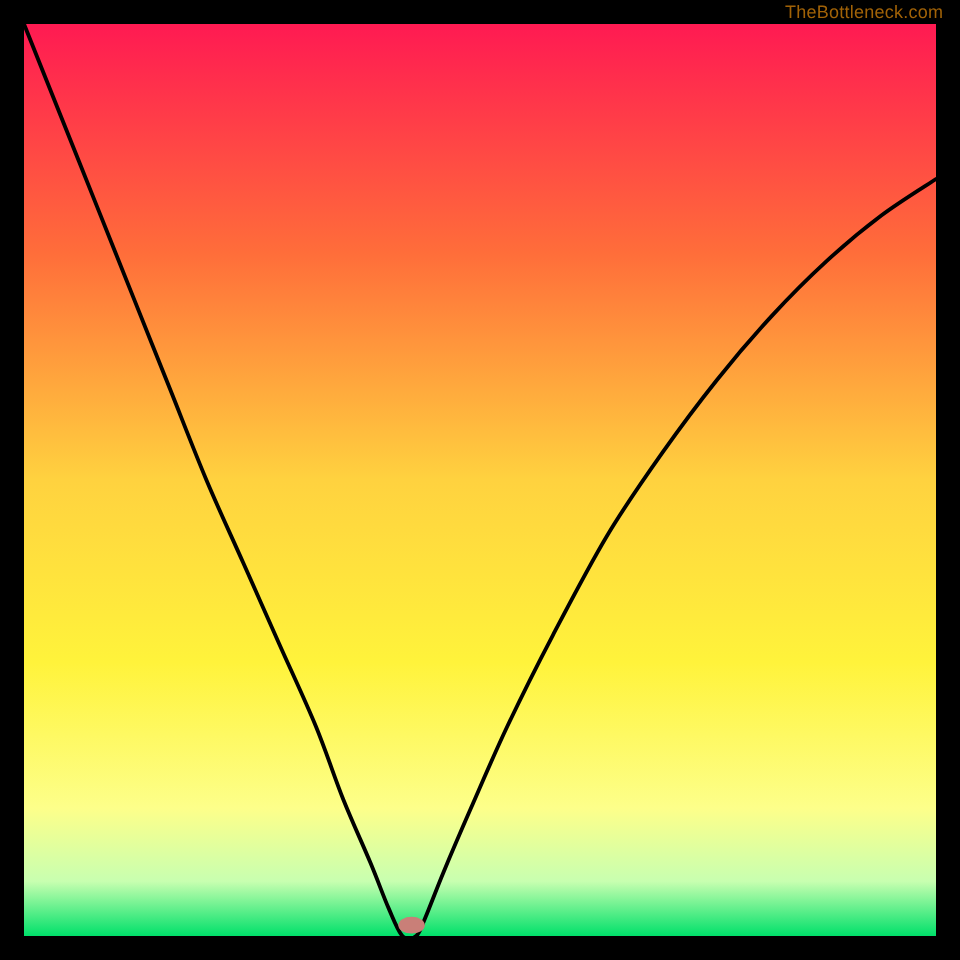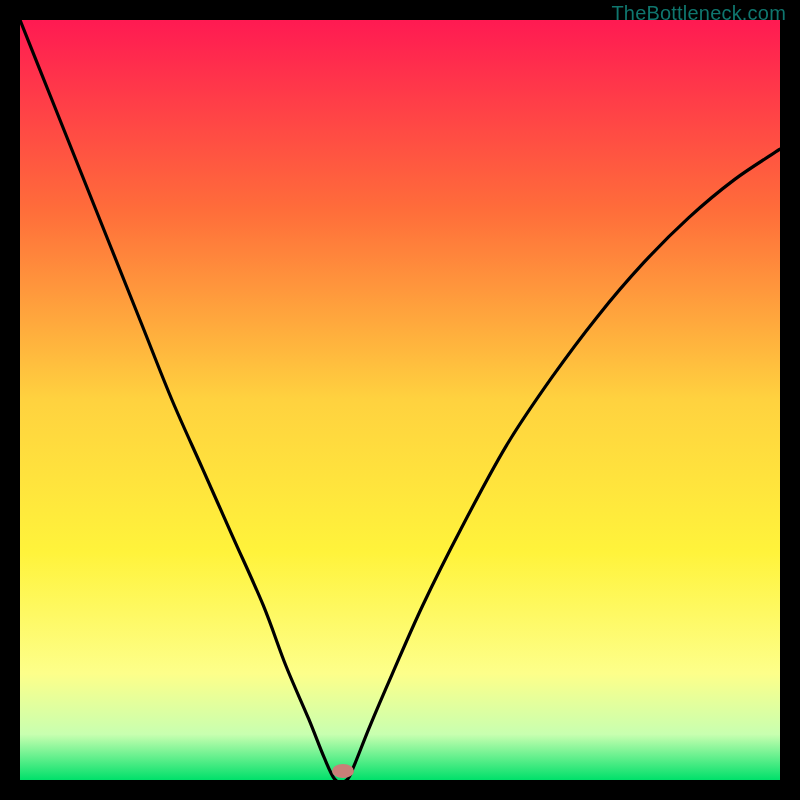--- a/index.html
+++ b/index.html
@@ -43,22 +43,22 @@
     width: 22px;
     height: 14px;
     background: #c97f78;
     border-radius: 50%;
   }
   .watermark {
     position: absolute;
     top: 2px;
     right: 14px;
     font-family: Arial, Helvetica, sans-serif;
-    font-size: 20px;
-    color: #0f766e;
+    font-size: 15px;
+    color: #a16207;
     font-weight: 500;
     letter-spacing: 0.2px;
   }
 </style>
 </head>
 <body>
 
 <div class="frame">
   <div class="plot-area">
     <svg class="gradient" viewBox="0 0 760 760" preserveAspectRatio="none">

